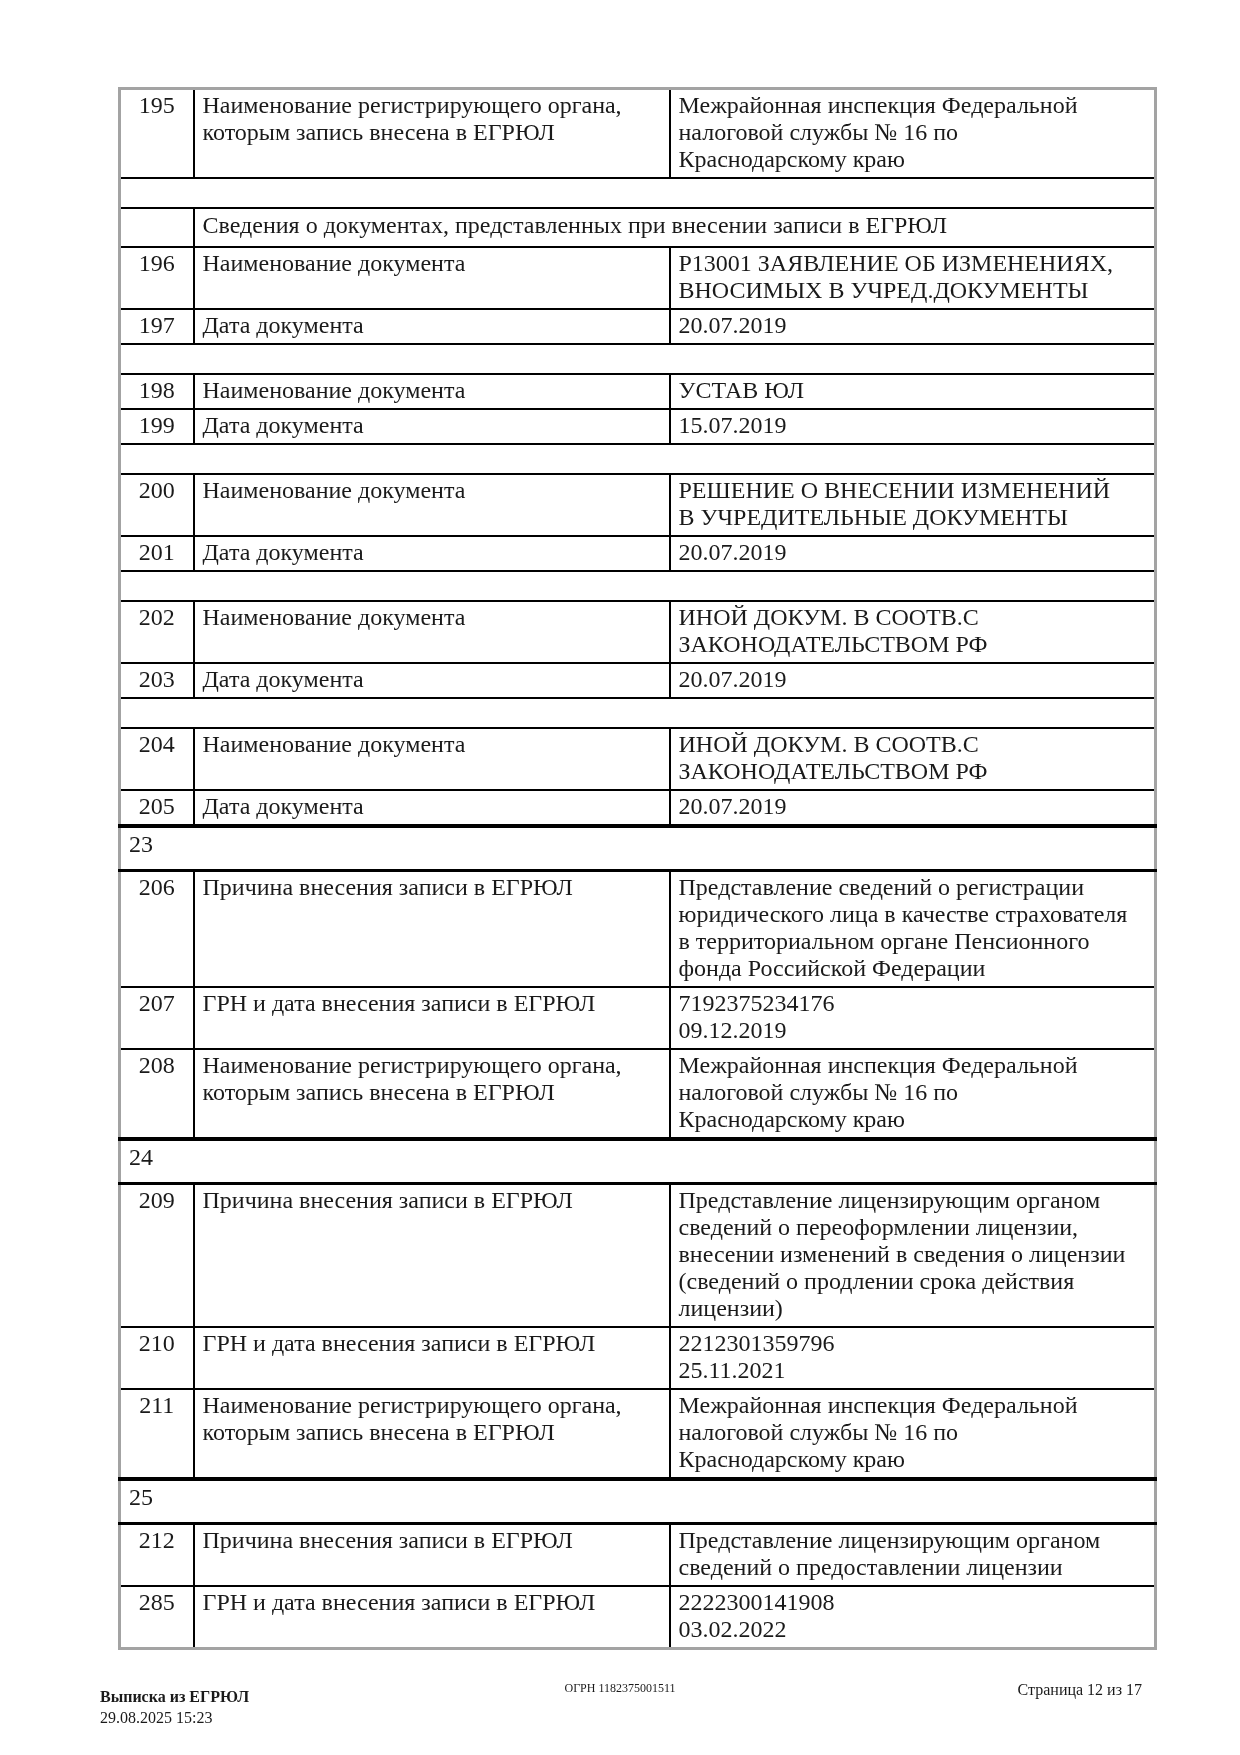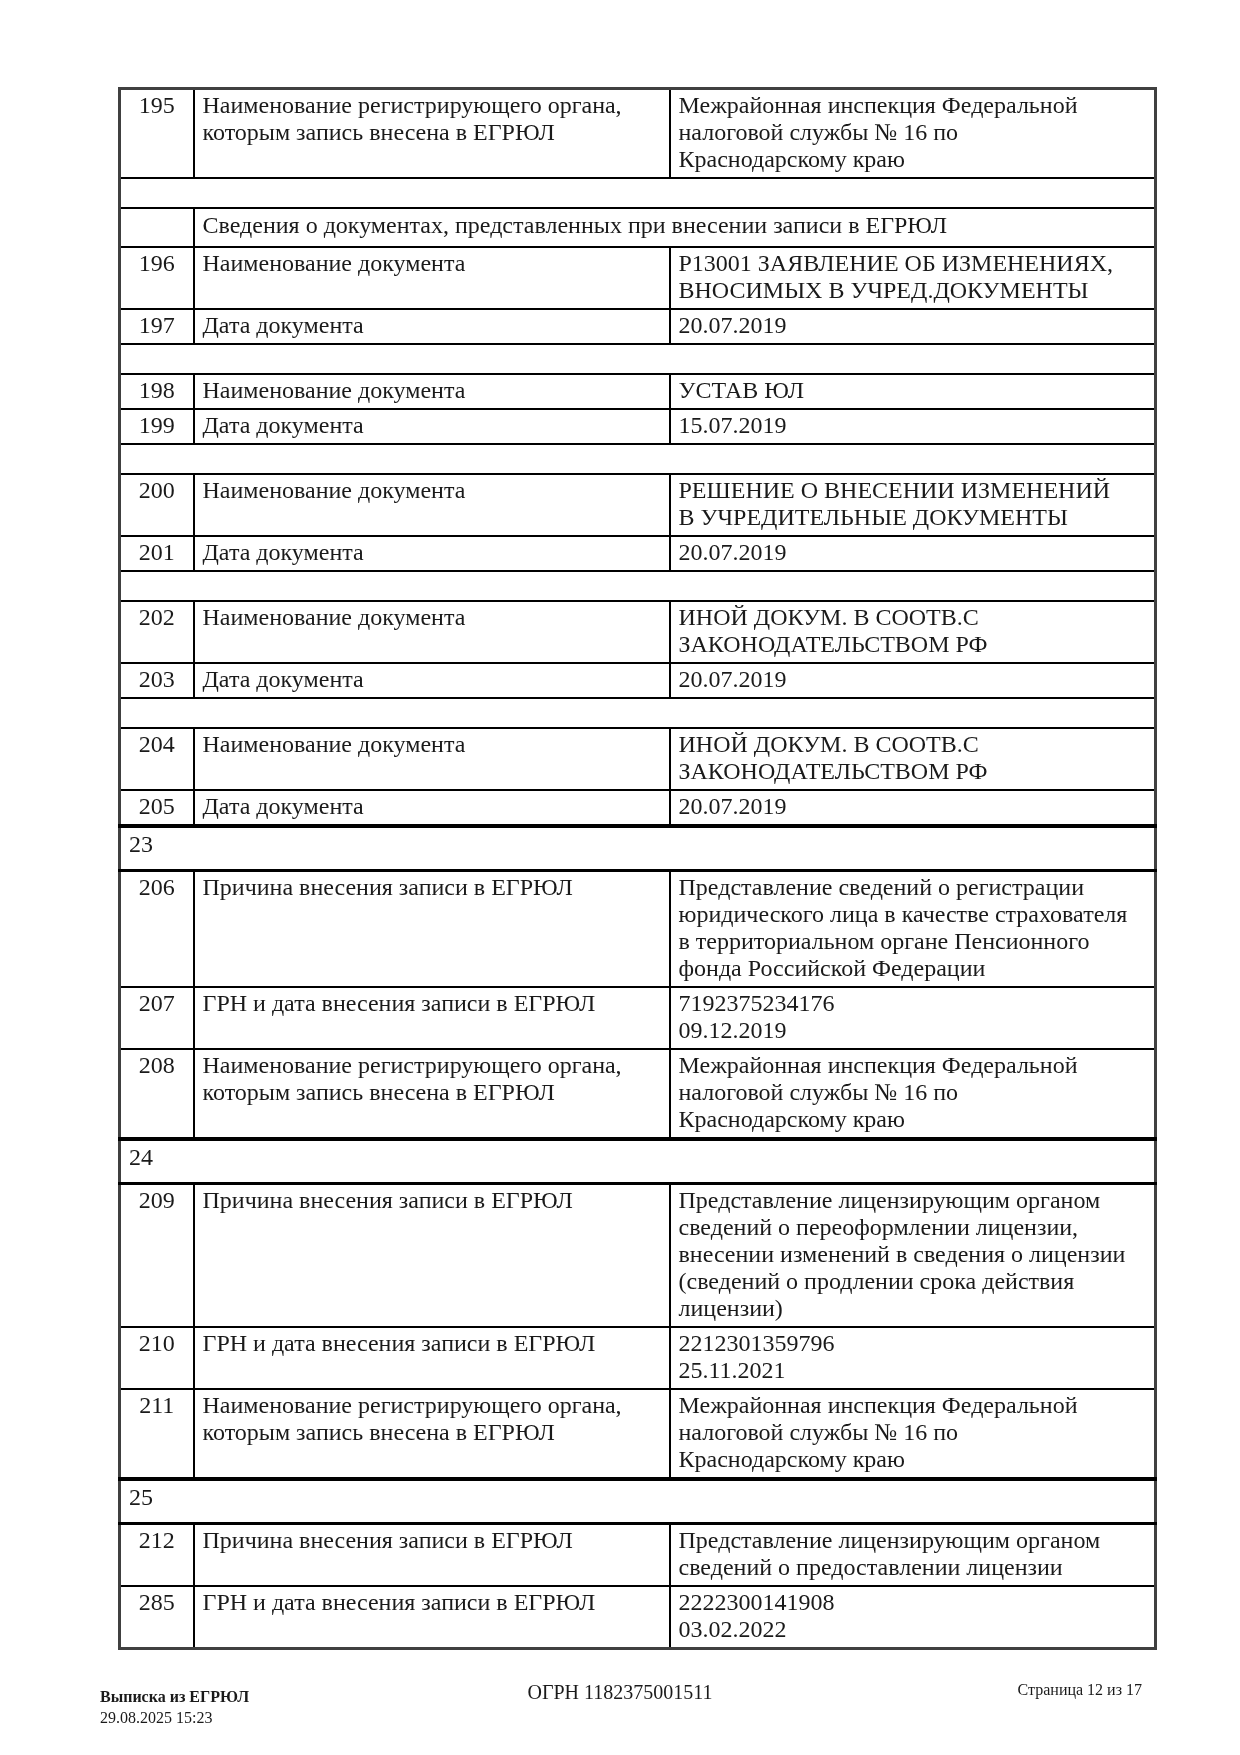--- a/index.html
+++ b/index.html
@@ -12,21 +12,21 @@
     color: #1a1a1a;
     overflow: hidden;
   }
   table.egrul {
     position: absolute;
     left: 118px;
     top: 87px;
     width: 1036px;
     border-collapse: collapse;
     table-layout: fixed;
-    border: 3px solid #404040;
+    border: 3px solid #a3a3a3;
   }
   col.c1 { width: 74px; }
   col.c2 { width: 476px; }
   col.c3 { width: 486px; }
   table.egrul td {
     border: 2px solid #000;
     vertical-align: top;
     font-size: 24px;
     line-height: 27px;
     padding: 2px 8px 4px 8px;
@@ -51,21 +51,21 @@
     font-size: 16px;
     line-height: 21px;
   }
   .footer-title { font-weight: bold; }
   .footer-center {
     position: absolute;
     left: 0;
     top: 1681px;
     width: 1240px;
     text-align: center;
-    font-size: 20px;
+    font-size: 12px;
   }
   .footer-right {
     position: absolute;
     right: 98px;
     top: 1681px;
     font-size: 16px;
     margin-left: 32px;
   }
 </style>
 </head>

